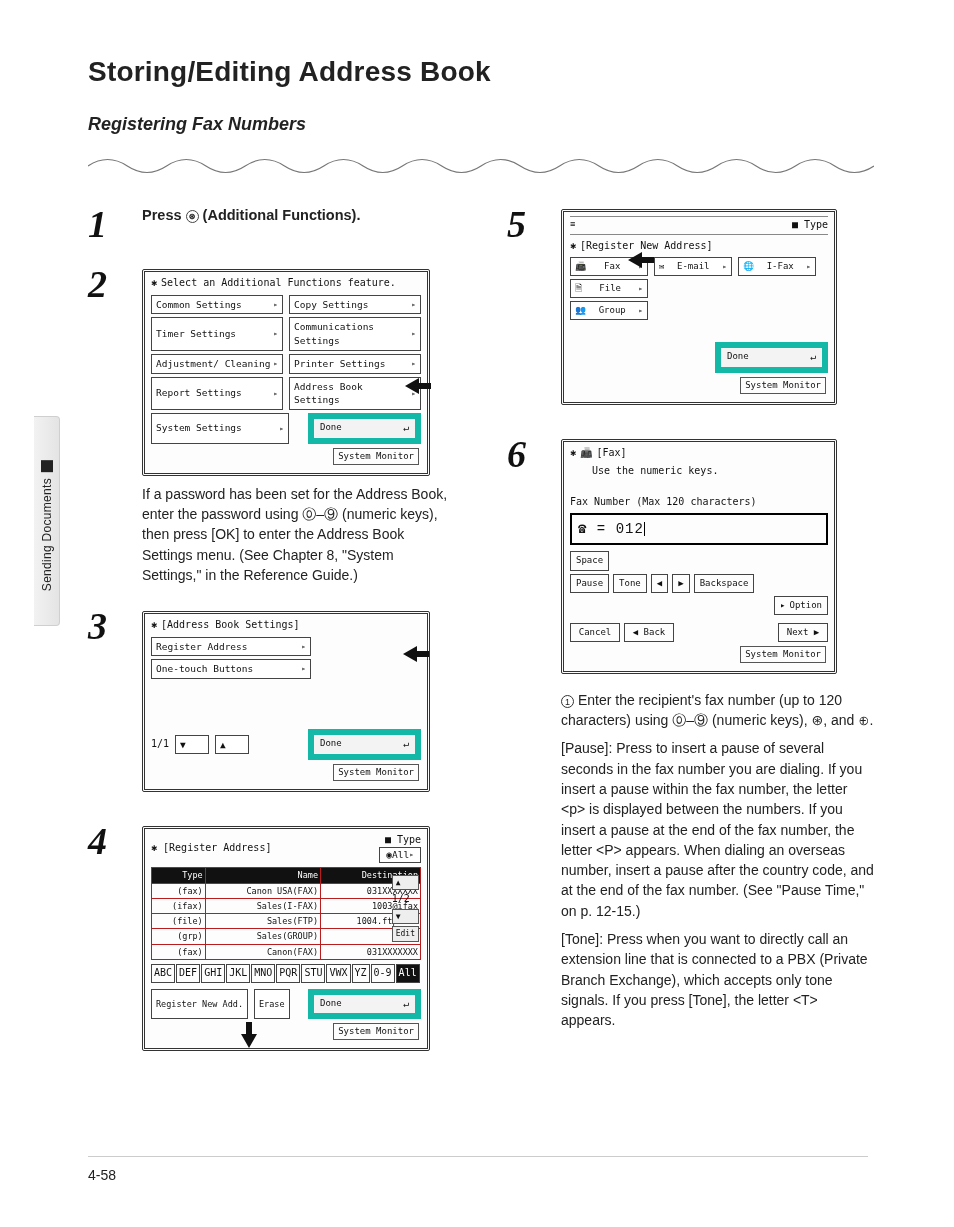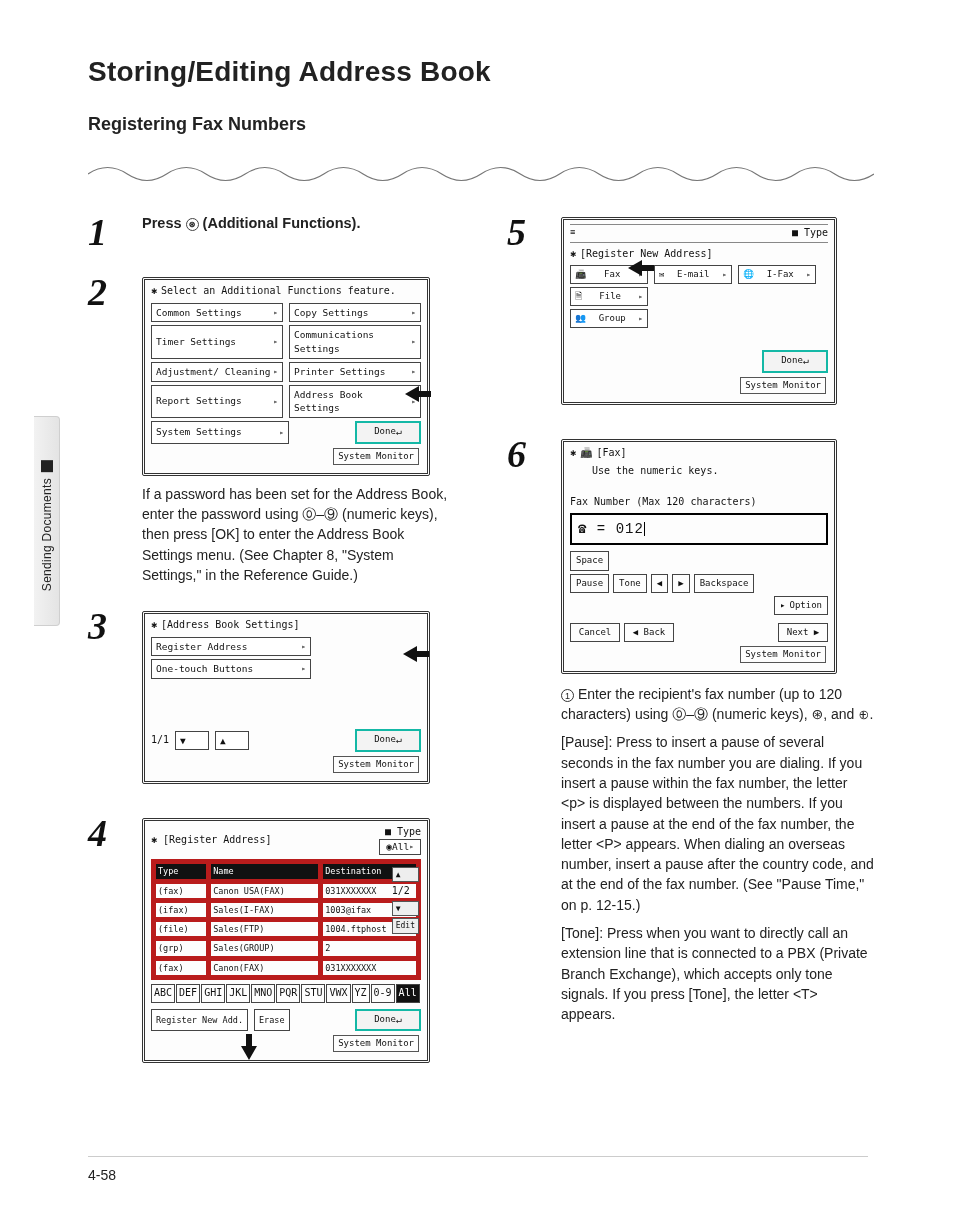--- a/index.html
+++ b/index.html
@@ -31,21 +31,21 @@
     border: 1px solid #cfcfcf;
     border-left: none;
   }
   .side-square{
     width:12px;height:12px;background:#222;display:inline-block;
   }
 
   h1.title { font-size: 28px; font-weight: 800; letter-spacing:.2px; margin-bottom: 24px; }
 
   .subhead-wrap { margin-top: 26px; }
-  .subhead { font-size: 18px; font-weight: 800; margin-bottom: 26px; }
+  .subhead { font-size: 18px; font-weight: 800; margin-bottom: 18px; font-style: italic; }
   .wave { height: 26px; position:relative; overflow:hidden; }
   .wave svg { width: 100%; height: 26px; }
 
   .cols { display: flex; gap: 52px; margin-top: 26px; }
   .col { width: 370px; }
   .col.right { width: 370px; }
 
   .step { display:flex; gap: 20px; margin-bottom: 22px; }
   .num { font-size: 38px; font-weight: 800; font-style: italic; font-family: Georgia, "Times New Roman", serif; line-height: 1; color:#111; width: 34px; flex: 0 0 34px; }
   .step-body { flex:1; font-size: 14px; line-height: 1.45; }
@@ -72,30 +72,30 @@
     min-height:16px;
   }
   .screen .halfbtn { width: 138px; }
   .screen .row { display:flex; gap:6px; margin:3px 0; }
   .screen .small { width:78px; font-size:9px; }
   .screen .right-btn { margin-left:auto; }
   .screen .footer { display:flex; justify-content:flex-end; margin-top:4px; padding-right:2px; }
   .sysmon { font-size:9px; border:1px solid #555; padding:1px 4px; }
   .chev { font-size:8px; opacity:.7 }
   .mini { font-size:10px }
-  .done { width:66px; border:2px solid #14b8a6; text-align:center; background:#f3f3f3; padding:2px 0; font-size:9px; display:flex; justify-content:center; padding:2px 6px;}
+  .done { width:113px; border:6px solid #14b8a6; text-align:center; background:#f3f3f3; padding:2px 0; font-size:9px; display:flex; justify-content:space-between; padding:2px 6px;}
   .done .ret{font-size:10px}
 
   
   .pointer { position:absolute; width:36px; height:36px; }
   .pointer svg { width:36px; height:36px; }
 
   
   .regtable { width:100%; border-collapse:collapse; font-size:8.5px; }
-  .regtable th, .regtable td { border:5px solid #b91c1c; padding:1px 2px; text-align:left; }
+  .regtable th, .regtable td { border:1px solid #b91c1c; padding:1px 2px; text-align:right; }
   .regtable th { background:#111; color:#fff; font-weight:400; }
   .alphabar { display:flex; gap:1px; margin-top:4px; }
   .alphabar span { border:1px solid #444; font-size:10px; padding:1px 2px;text-align:center; }
   .pill { border:1px solid #555; background:#eee; padding:1px 3px; font-size:8px }
 
   
   .faxfield { border:2px solid #000; padding:4px 6px; font-size:14px; font-family: Liberation Mono, monospace; letter-spacing:1px; margin:4px 0 6px 0; }
   .kbrow { display:flex; gap:4px; margin:3px 0; }
   .kbrow .k { border:1px solid #444; padding:2px 5px; font-size:9px; }
   .kbrow .kw { width:50px; text-align:center }
@@ -436,21 +436,21 @@
             <div class="kbrow" style="margin-top:8px">
               <span class="k kw">Cancel</span>
               <span class="k kw">◀ <span>Back</span></span>
               <span class="k kw" style="margin-left:auto"><span>Next</span> ▶</span>
             </div>
             <div class="footer">
                 <span class="sysmon">System Monitor</span>
               </div>
           </div>
 
-          <div class="para" style="margin-top:10px">
+          <div class="para" style="margin-top:16px">
             <p><span class="circled">1</span> <span>Enter the recipient's fax number (up to 120 characters) using ⓪–⑨ (numeric keys), ⊛, and ⊕.</span></p>
             <p>[Pause]: Press to insert a pause of several seconds in the fax number you are dialing. If you insert a pause within the fax number, the letter &lt;p&gt; is displayed between the numbers. If you insert a pause at the end of the fax number, the letter &lt;P&gt; appears. When dialing an overseas number, insert a pause after the country code, and at the end of the fax number. (See "Pause Time," on p. 12-15.)</p>
             <p>[Tone]: Press when you want to directly call an extension line that is connected to a PBX (Private Branch Exchange), which accepts only tone signals. If you press [Tone], the letter &lt;T&gt; appears.</p>
           </div>
         </div>
       </div>
 
     </div>
   </div>
 

